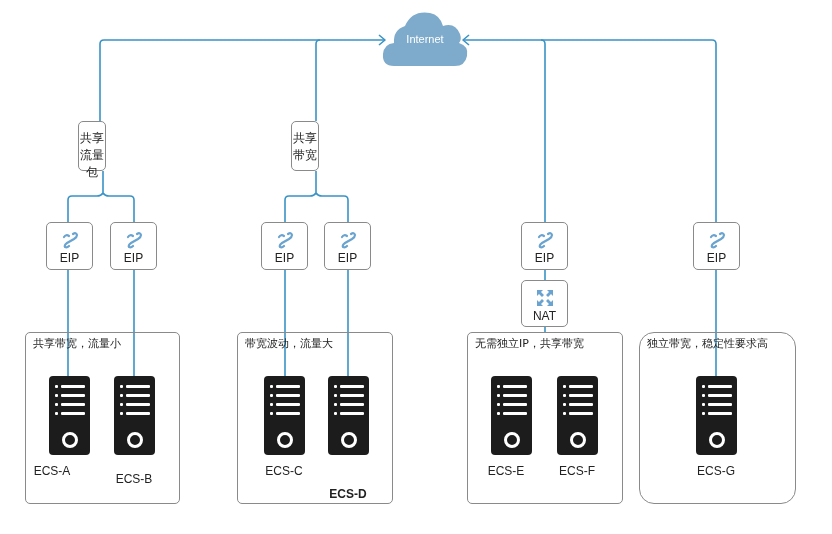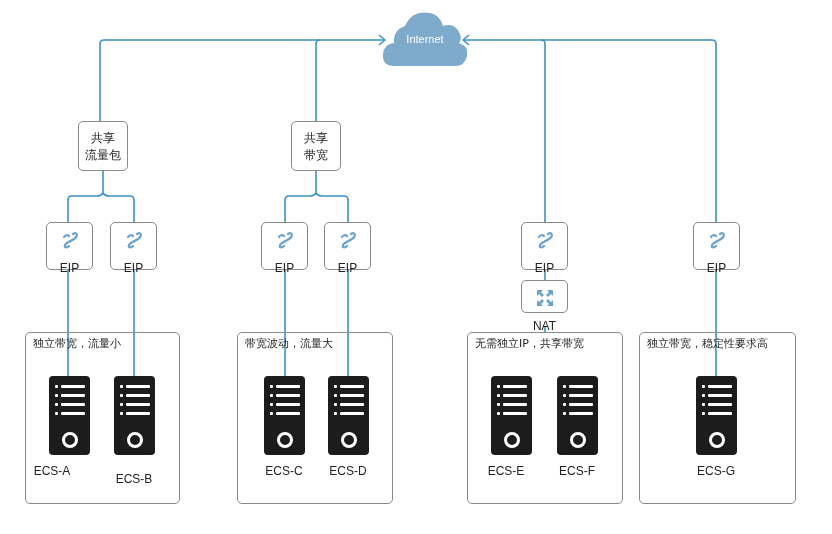--- a/index.html
+++ b/index.html
@@ -1,23 +1,23 @@
 <!DOCTYPE html>
 <html><head>
 <meta charset="utf-8">
 <style>
   html,body{margin:0;padding:0;background:#ffffff;}
   body{width:832px;height:534px;position:relative;overflow:hidden;font-family:"Liberation Sans","DejaVu Sans",sans-serif;color:#222;}
   svg.wires{position:absolute;left:0;top:0;}
   .node{position:absolute;box-sizing:border-box;border:1px solid #8a8a8a;border-radius:5px;background:#fff;text-align:center;font-size:12px;color:#222;}
   .node .lbl{display:block;}
-  .shared{width:50px;height:50px;padding-top:8px;line-height:17px;font-family:"DejaVu Sans",sans-serif;font-size:12px;}
+  .shared{width:28px;height:50px;padding-top:8px;line-height:17px;font-family:"DejaVu Sans",sans-serif;font-size:12px;}
   .eip{width:47px;height:48px;}
   .eip .ic{display:block;margin:8px auto 0;width:20px;height:18px;}
-  .eip .lbl{margin-top:12px;font-size:12px;}
+  .eip .lbl{margin-top:2px;font-size:12px;}
   .group{position:absolute;box-sizing:border-box;border:1px solid #8a8a8a;border-radius:5px;background:transparent;}
   .group .cap{position:absolute;left:7px;top:3px;font-size:11px;font-family:"DejaVu Sans",sans-serif;color:#222;white-space:nowrap;}
   .server{position:absolute;width:41px;height:79px;background:#1c1c1c;border-radius:4px;}
   .server .row{position:absolute;left:6px;height:3px;width:30px;}
   .server .row .dot{position:absolute;left:0;top:0;width:3px;height:3px;background:#fff;border-radius:1px;}
   .server .row .bar{position:absolute;left:6px;top:0;width:24px;height:3px;background:#fff;border-radius:1px;}
   .server .pwr{position:absolute;left:13px;top:56px;width:10px;height:10px;border:3px solid #fff;border-radius:50%;}
   .slabel{position:absolute;width:80px;text-align:center;font-size:12px;color:#222;}
   .cloud{position:absolute;left:380px;top:8px;width:90px;height:62px;}
   .cloud-text{position:absolute;left:380px;top:33px;width:90px;text-align:center;color:#fff;font-size:11px;}
@@ -68,21 +68,21 @@
   <span class="lbl">EIP</span>
 </div>
 <div class="node eip" style="left:110px;top:222px;">
   <svg class="ic" viewBox="0 0 20 18">
       <path d="M13 3 Q16 1 17 4 Q17 6 14 8 L7 12 Q4 14 5 16 Q7 17 9 15" fill="none" stroke="#6aa3cf" stroke-width="2.2" stroke-linecap="round"></path>
       <path d="M4 6 Q6 3 9 5" fill="none" stroke="#6aa3cf" stroke-width="2.2" stroke-linecap="round"></path>
     </svg>
   <span class="lbl">EIP</span>
 </div>
 <div class="group" style="left:25px;top:332px;width:155px;height:172px;">
-  <span class="cap">独立带宽，流量小</span>
+  <span class="cap">共享带宽，流量小</span>
 </div>
 
 <div class="node shared" style="left:291px;top:121px;">
   <span class="lbl">共享</span>
   <span class="lbl">带宽</span>
 </div>
 <div class="node eip" style="left:261px;top:222px;">
   <svg class="ic" viewBox="0 0 20 18">
       <path d="M13 3 Q16 1 17 4 Q17 6 14 8 L7 12 Q4 14 5 16 Q7 17 9 15" fill="none" stroke="#6aa3cf" stroke-width="2.2" stroke-linecap="round"></path>
       <path d="M4 6 Q6 3 9 5" fill="none" stroke="#6aa3cf" stroke-width="2.2" stroke-linecap="round"></path>
@@ -100,21 +100,21 @@
   <span class="cap">带宽波动，流量大</span>
 </div>
 
 <div class="node eip" style="left:521px;top:222px;">
   <svg class="ic" viewBox="0 0 20 18">
       <path d="M13 3 Q16 1 17 4 Q17 6 14 8 L7 12 Q4 14 5 16 Q7 17 9 15" fill="none" stroke="#6aa3cf" stroke-width="2.2" stroke-linecap="round"></path>
       <path d="M4 6 Q6 3 9 5" fill="none" stroke="#6aa3cf" stroke-width="2.2" stroke-linecap="round"></path>
     </svg>
   <span class="lbl">EIP</span>
 </div>
-<div class="node eip" style="left:521px;top:280px;height:33px;">
+<div class="node eip" style="left:521px;top:280px;height:47px;">
   <svg class="ic" viewBox="0 0 20 18">
     <g fill="#6aa3cf">
       <path d="M2 1 H8 L6 3 L9 6 L7 8 L4 5 L2 7 Z"></path>
       <path d="M18 1 H12 L14 3 L11 6 L13 8 L16 5 L18 7 Z"></path>
       <path d="M2 17 H8 L6 15 L9 12 L7 10 L4 13 L2 11 Z"></path>
       <path d="M18 17 H12 L14 15 L11 12 L13 10 L16 13 L18 11 Z"></path>
     </g>
   </svg>
   <span class="lbl">NAT</span>
 </div>
@@ -122,21 +122,21 @@
   <span class="cap">无需独立IP，共享带宽</span>
 </div>
 
 <div class="node eip" style="left:693px;top:222px;">
   <svg class="ic" viewBox="0 0 20 18">
       <path d="M13 3 Q16 1 17 4 Q17 6 14 8 L7 12 Q4 14 5 16 Q7 17 9 15" fill="none" stroke="#6aa3cf" stroke-width="2.2" stroke-linecap="round"></path>
       <path d="M4 6 Q6 3 9 5" fill="none" stroke="#6aa3cf" stroke-width="2.2" stroke-linecap="round"></path>
     </svg>
   <span class="lbl">EIP</span>
 </div>
-<div class="group" style="left:639px;top:332px;width:157px;height:172px;">
+<div class="group" style="left:639px;top:332px;width:157px;height:172px;border-radius:15px;">
   <span class="cap">独立带宽，稳定性要求高</span>
 </div>
 
 <div id="servers">
     <div class="server" style="left: 49px; top: 376px;">
       <div class="row" style="top: 9px;">
         <div class="dot"></div>
         <div class="bar"></div>
       </div>
       <div class="row" style="top: 18px;">
@@ -206,21 +206,21 @@
       <div class="row" style="top: 27px;">
         <div class="dot"></div>
         <div class="bar"></div>
       </div>
       <div class="row" style="top: 36px;">
         <div class="dot"></div>
         <div class="bar"></div>
       </div>
       <div class="pwr"></div>
     </div>
-    <div class="slabel" style="left: 308px; top: 464px;">ECS-D</div>
+    <div class="slabel" style="left: 308px; top: 487px; font-weight: bold;">ECS-D</div>
     <div class="server" style="left: 491px; top: 376px;">
       <div class="row" style="top: 9px;">
         <div class="dot"></div>
         <div class="bar"></div>
       </div>
       <div class="row" style="top: 18px;">
         <div class="dot"></div>
         <div class="bar"></div>
       </div>
       <div class="row" style="top: 27px;">

